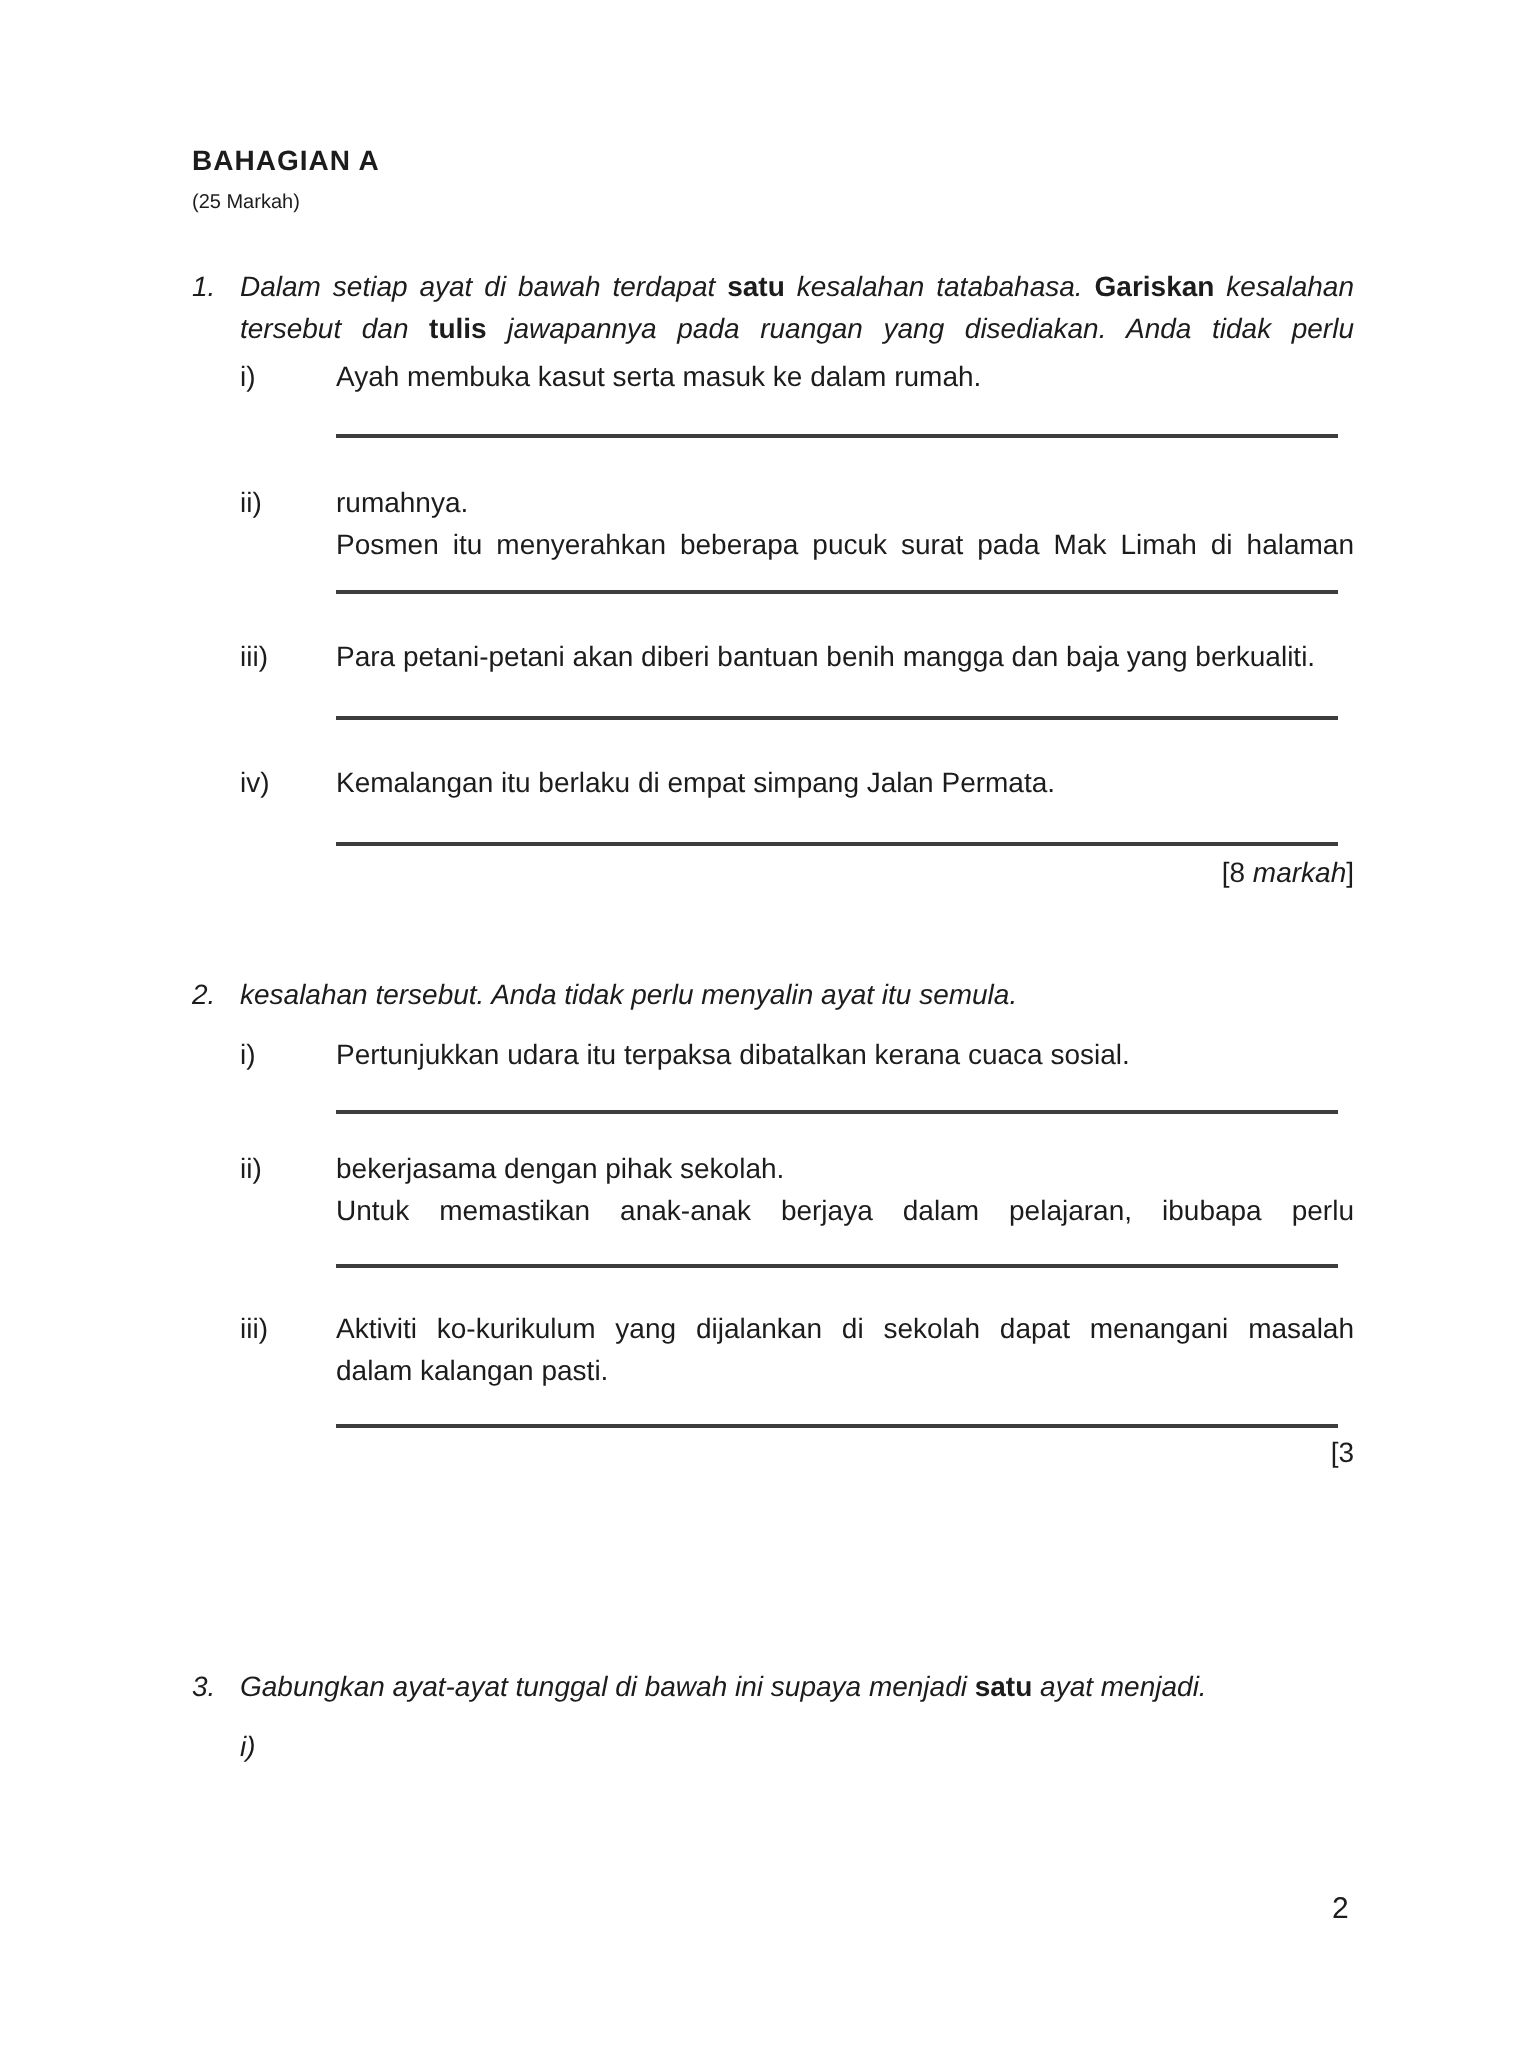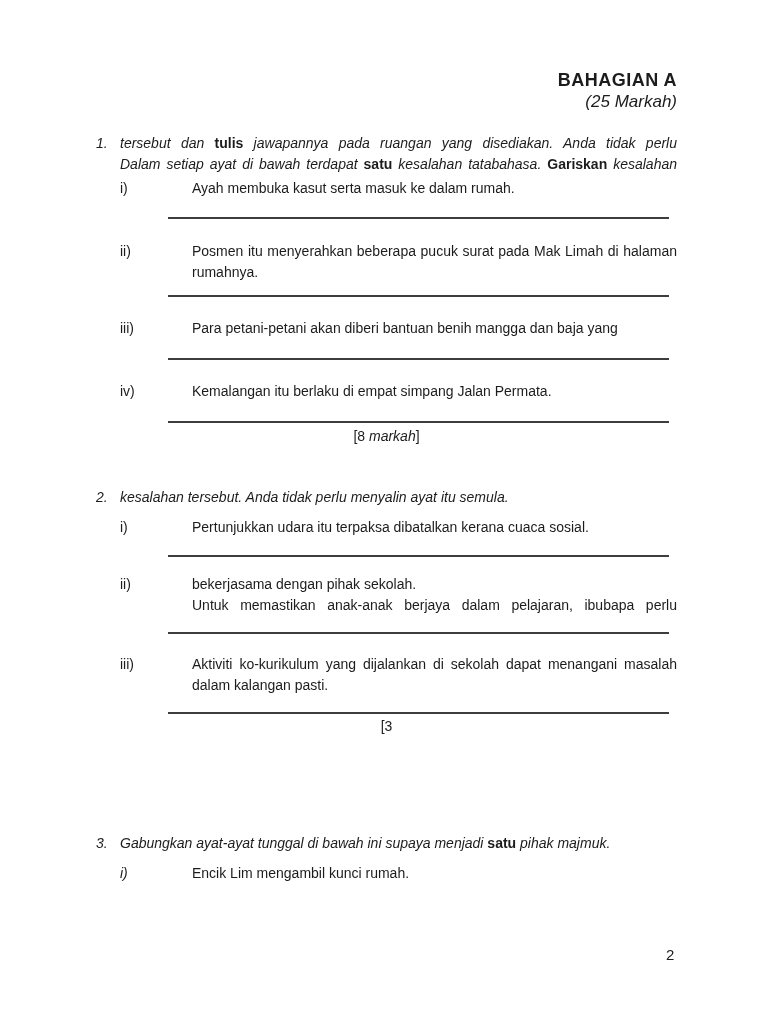--- a/index.html
+++ b/index.html
@@ -7,68 +7,68 @@
     position:relative;
     width:768px;height:1024px;
     box-sizing:border-box;
     padding:70px 91px 0 96px;
     background:#ffffff;
     font-family:"Liberation Sans", sans-serif;
     font-size:14px;
     color:#1c1c1c;
     overflow:hidden;
   }
-  .title{ text-align:right; font-weight:bold; font-size:18px; line-height:21px; letter-spacing:.5px;}
-  .subtitle{ text-align:right; font-style:italic; font-size:17px; line-height:21px;}
+  .title{ text-align:left; font-weight:bold; font-size:14px; line-height:21px; letter-spacing:.5px;}
+  .subtitle{ text-align:left; font-size:10px; line-height:21px;}
   .q-row{ position:relative; }
   .q-num{ position:absolute; left:0; top:0; font-style:italic; line-height:21px;}
   .q-intro{ margin-left:24px; }
   .item{ position:relative; }
   .item-label{ position:absolute; left:24px; top:0; line-height:21px; }
   .item-label.ital{ font-style:italic; }
-  .item-body{ margin-left:96px; }
+  .item-body{ margin-left:72px; }
   .tline{ height:21px; line-height:21px; overflow:hidden; }
   .fill{ text-align:justify; text-align-last:justify; }
   .seg-n{ font-style:normal; font-weight:normal; }
   .seg-i{ font-style:italic; }
   .seg-b{ font-weight:bold; font-style:normal; }
   .answer-line{ height:0; border-bottom:2px solid #3d3d3d; margin-left:72px; margin-right:8px; }
-  .marks{ text-align:center; line-height:21px; }
+  .marks{ text-align:right; line-height:21px; }
   .marks.inset{ padding-right:48px; }
   .page-number{ position:absolute; top:944px; left:666px; line-height:21px; font-size:15px; }
 </style>
 </head>
 <body>
 
 <div class="page">
 
   <div class="title">BAHAGIAN A</div>
   <div class="subtitle">(25 Markah)</div>
 
   <div class="q-row" style="margin-top:21px">
     <span class="q-num">1.</span>
     <div class="q-intro">
+        <div class="tline fill"><span class="seg-i">Dalam setiap ayat di bawah terdapat </span><span class="seg-b">satu</span><span class="seg-i"> kesalahan tatabahasa. </span><span class="seg-b">Gariskan</span><span class="seg-i"> kesalahan</span></div>
         <div class="tline fill"><span class="seg-i">tersebut dan </span><span class="seg-b">tulis</span><span class="seg-i"> jawapannya pada ruangan yang disediakan. Anda tidak perlu</span></div>
-        <div class="tline fill"><span class="seg-i">Dalam setiap ayat di bawah terdapat </span><span class="seg-b">satu</span><span class="seg-i"> kesalahan tatabahasa. </span><span class="seg-b">Gariskan</span><span class="seg-i"> kesalahan</span></div>
       </div>
   </div>
 
   <div class="item" style="margin-top:3px">
     <span class="item-label">i)</span>
     <div class="item-body">
         <div class="tline"><span class="seg-n">Ayah membuka kasut serta masuk ke dalam rumah.</span></div>
       </div>
   </div>
   <div class="answer-line" style="margin-top:18px"></div>
 
   <div class="item" style="margin-top:22px">
     <span class="item-label">ii)</span>
     <div class="item-body">
+        <div class="tline"><span class="seg-n">rumahnya.</span></div>
         <div class="tline fill"><span class="seg-n">Posmen itu menyerahkan beberapa pucuk surat pada Mak Limah di halaman</span></div>
-        <div class="tline"><span class="seg-n">rumahnya.</span></div>
       </div>
   </div>
   <div class="answer-line" style="margin-top:12px"></div>
 
   <div class="item" style="margin-top:21px">
     <span class="item-label">iii)</span>
     <div class="item-body">
         <div class="tline"><span class="seg-n">Para petani-petani akan diberi bantuan benih mangga dan baja yang berkualiti.</span></div>
       </div>
   </div>
@@ -115,26 +115,23 @@
         <div class="tline"><span class="seg-n">dalam kalangan pasti.</span></div>
       </div>
   </div>
   <div class="answer-line" style="margin-top:16px"></div>
 
   <div class="marks" style="margin-top:2px"><span class="seg-n">[3</span></div>
 
   <div class="q-row" style="margin-top:96px">
     <span class="q-num">3.</span>
     <div class="q-intro">
-        <div class="tline"><span class="seg-i">Gabungkan ayat-ayat tunggal di bawah ini supaya menjadi </span><span class="seg-b">satu</span><span class="seg-i"> pihak majmuk.</span></div>
+        <div class="tline"><span class="seg-i">Gabungkan ayat-ayat tunggal di bawah ini supaya menjadi </span><span class="seg-b">satu</span><span class="seg-i"> ayat menjadi.</span></div>
       </div>
   </div>
 
   <div class="item" style="margin-top:9px">
     <span class="item-label ital">i)</span>
-    <div class="item-body">
-        <div class="tline"><span class="seg-n">Encik Lim mengambil kunci rumah.</span></div>
-      </div>
   </div>
 
   <div class="page-number">2</div>
 
 </div>
 
 </body></html>

